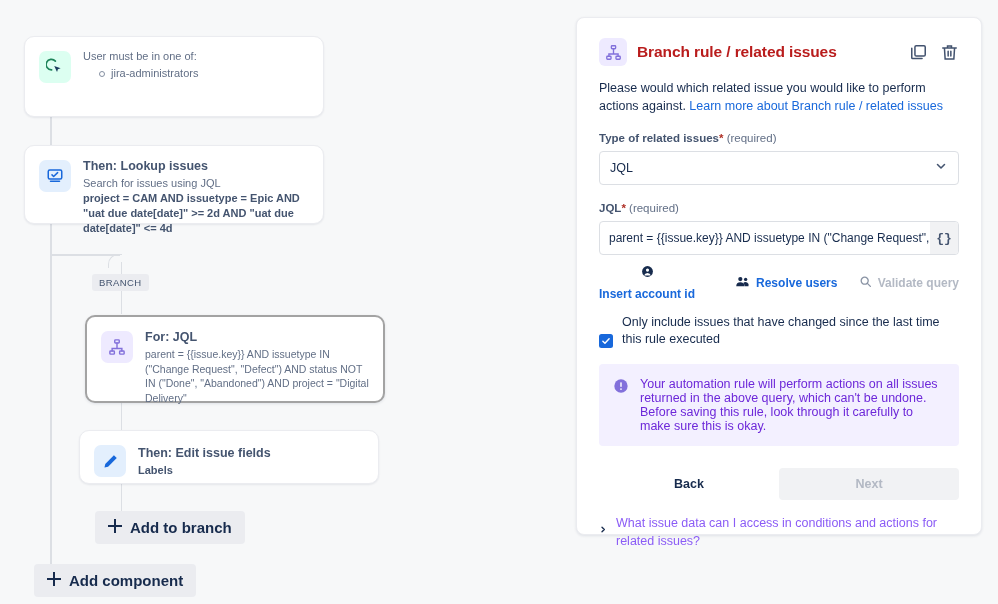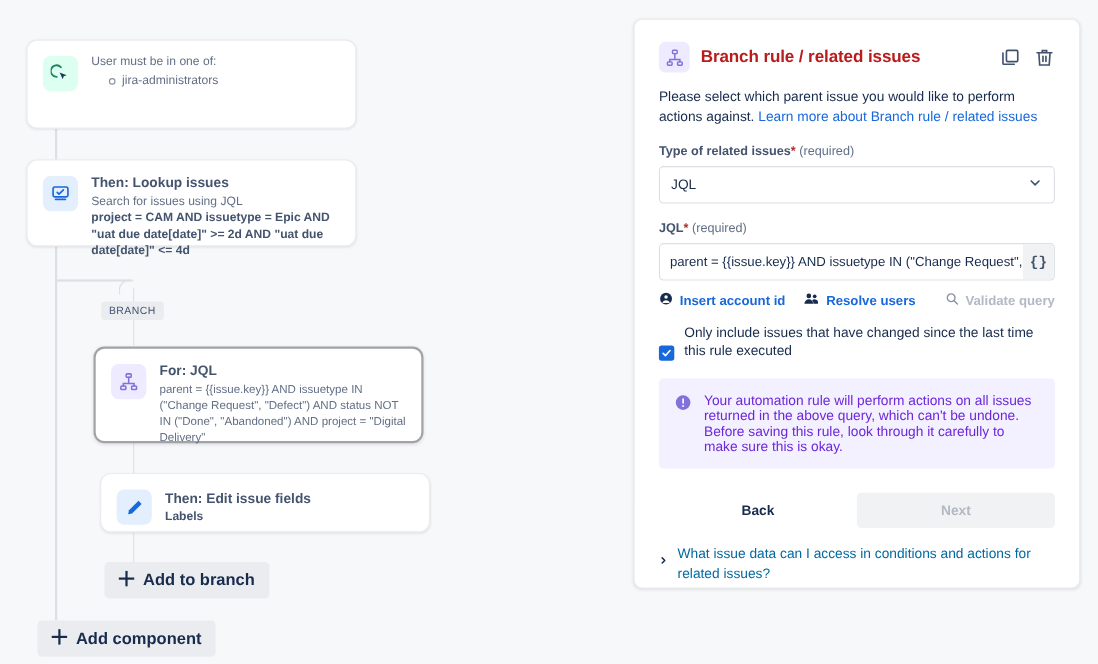--- a/index.html
+++ b/index.html
@@ -191,21 +191,21 @@
   .links-row {
     margin-top: 10px;
     display: flex; align-items: center;
   }
   .lnk {
     display: inline-flex; align-items: center; gap: 6px;
     font-size: 12px; font-weight: 700; color: #1868db;
     cursor: pointer;
   }
   .lnk.disabled { color: #b3b9c4; cursor: default; }
-  .lnk.m1 { margin-right: 16px; }
+  .lnk.m1 { margin-right: 40px; flex-direction: column; }
   .lnk.m2 { margin-left: auto; }
 
   .check-row {
     margin-top: 13px;
     display: flex; gap: 9px; align-items: flex-end;
   }
   .cbox {
     flex: 0 0 14px;
     width: 14px; height: 14px; margin-top: 2px;
     background: #1868db; border-radius: 2.5px;
@@ -247,21 +247,21 @@
   .accordion {
     margin-top: 14px;
     display: flex; gap: 9px; align-items: flex-start;
     cursor: pointer;
   }
   .acc-caret {
     flex: 0 0 8px; margin-top: 10px;
     font-size: 11px; font-weight: 700; color: #172b4d;
     line-height: 0;
   }
-  .acc-text { font-size: 12.5px; color: #0369a1; line-height: 18px; }
+  .acc-text { font-size: 12.5px; color: #8b5cf6; line-height: 18px; }
 </style>
 </head>
 <body>
 
 <div class="app">
 
   <div class="canvas">
 
     <div class="conn" style="left:50px; top:117px; width:1.5px; height:28px;"></div>
 
@@ -317,21 +317,21 @@
           <rect x="15.5" y="17.3" width="6" height="4.2" rx="1"></rect>
           <path d="M12 6.7v4.6M5.5 17.3v-3.2h13v3.2M12 11.3v2.8" stroke-linecap="round"></path>
         </svg>
       </div>
       <div class="node-body">
         <div class="node-title" style="color:#44546f;">For: JQL</div>
         <div class="node-jql">parent = {{issue.key}} AND issuetype IN ("Change Request", "Defect") AND status NOT IN ("Done", "Abandoned") AND project = "Digital Delivery"</div>
       </div>
     </div>
 
-    <div class="node-card" style="left:91px; top:430px; width:300px; height:54px;">
+    <div class="node-card" style="left:79px; top:430px; width:300px; height:54px;">
       <div class="node-icon icon-blue">
         <svg width="17" height="17" viewBox="0 0 24 24">
           <path d="M16.8 3.2l4 4L8.6 19.4l-5.1 1.1 1.1-5.1L16.8 3.2z" fill="#1868db"></path>
         </svg>
       </div>
       <div class="node-body" style="padding-top:2px;">
         <div class="node-title">Then: Edit issue fields</div>
         <div class="node-strong">Labels</div>
       </div>
     </div>
@@ -371,21 +371,21 @@
             <path d="M3.5 6.3h17" stroke-linecap="round"></path>
             <path d="M9.5 6.3V3.9h5v2.4"></path>
             <path d="M5.6 6.3l.9 14h11l.9-14"></path>
             <path d="M10.3 10.3v6M13.7 10.3v6" stroke-linecap="round"></path>
           </svg>
         </span>
       </div>
     </div>
 
     <div class="panel-desc">
-      <span>Please select which parent issue you would like to perform actions against. </span><a class="link">Learn more about Branch rule / related issues</a>
+      <span>Please would which related issue you would like to perform actions against. </span><a class="link">Learn more about Branch rule / related issues</a>
     </div>
 
     <div class="field-label">
       <span>Type of related issues</span><span class="req-star">*</span>
       <span class="req-text">(required)</span>
     </div>
     <div class="select-box">
       <span class="select-val">JQL</span>
       <span>
         <svg width="14" height="14" viewBox="0 0 24 24" fill="none" stroke="#44546f" stroke-width="2.6" stroke-linecap="round" stroke-linejoin="round">

